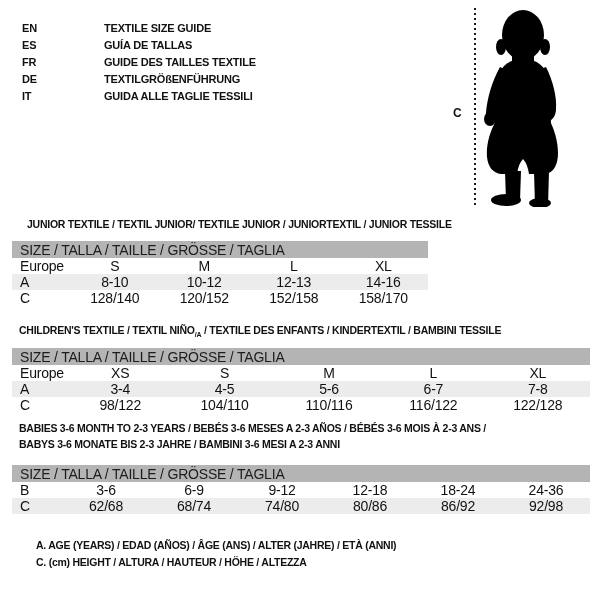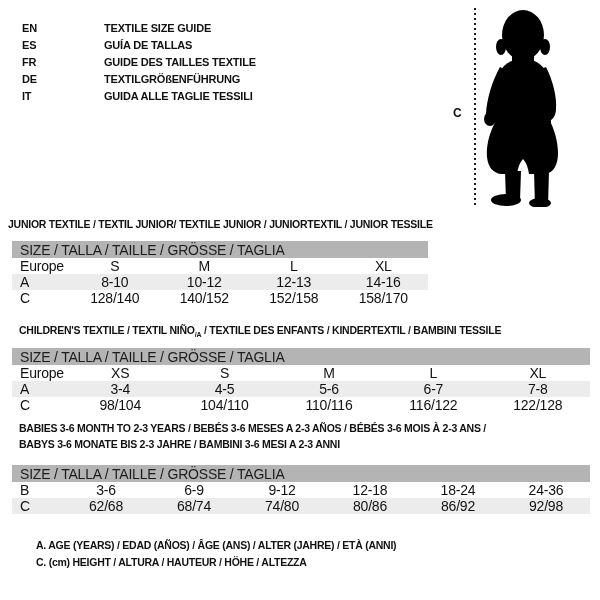--- a/index.html
+++ b/index.html
@@ -83,21 +83,21 @@
   <path d="M18,58 C10,72 5,90 4,104 C3,110 6,114 10,114 C14,114 16,110 17,105 C18,92 22,76 28,63 Z"></path>
   <ellipse cx="8" cy="110" rx="6" ry="7"></ellipse>
   <path d="M64,58 C71,72 75,88 74,100 C74,107 70,112 65,113 C61,113 59,109 60,104 C62,92 60,76 54,62 Z"></path>
   <path d="M14,112 C8,122 4,136 5,148 C6,158 11,164 19,165 L35,165 C36,158 38,153 41,150 C44,153 46,158 47,165 L64,165 C72,163 76,155 76,144 C76,132 72,120 68,112 Z"></path>
   <path d="M23,162 L39,162 L38,192 L24,192 Z"></path>
   <ellipse cx="24" cy="191" rx="15" ry="6"></ellipse>
   <path d="M52,162 L67,162 L66,197 L53,197 Z"></path>
   <ellipse cx="58" cy="194" rx="11" ry="5"></ellipse>
 </svg>
 
-<div class="abs sec-title" style="top:216px; left:8px;">JUNIOR TEXTILE / TEXTIL JUNIOR/ TEXTILE JUNIOR / JUNIORTEXTIL / JUNIOR TESSILE</div>
+<div class="abs sec-title" style="top:216px; left:27px;">JUNIOR TEXTILE / TEXTIL JUNIOR/ TEXTILE JUNIOR / JUNIORTEXTIL / JUNIOR TESSILE</div>
 <table class="abs size-table" style="top:241px; left:12px; width:416px;">
   <colgroup>
       <col style="width:58px">
       <col>
       <col>
       <col>
       <col>
     </colgroup>
   <tbody>
       <tr class="band">
@@ -113,21 +113,21 @@
   <tr class="stripe">
     <td class="lbl">A</td>
     <td>8-10</td>
     <td>10-12</td>
     <td>12-13</td>
     <td>14-16</td>
   </tr>
   <tr>
     <td class="lbl">C</td>
     <td>128/140</td>
-    <td>140/152</td>
+    <td>120/152</td>
     <td>152/158</td>
     <td>158/170</td>
   </tr>
 </tbody>
   </table>
 
 <div class="abs sec-title" style="top:322px; left:19px;">
   <span>CHILDREN'S TEXTILE / TEXTIL NIÑO</span><sub>/A</sub><span> / TEXTILE DES ENFANTS / KINDERTEXTIL / BAMBINI TESSILE</span>
 </div>
 <table class="abs size-table" style="top:348px; left:12px; width:578px;">
@@ -154,21 +154,21 @@
   <tr class="stripe">
     <td class="lbl">A</td>
     <td>3-4</td>
     <td>4-5</td>
     <td>5-6</td>
     <td>6-7</td>
     <td>7-8</td>
   </tr>
   <tr>
     <td class="lbl">C</td>
-    <td>98/104</td>
+    <td>98/122</td>
     <td>104/110</td>
     <td>110/116</td>
     <td>116/122</td>
     <td>122/128</td>
   </tr>
 </tbody>
   </table>
 
 <div class="abs" style="top:420px; left:19px;">
   <div class="sec-title">BABIES 3-6 MONTH TO 2-3 YEARS / BEBÉS 3-6 MESES A 2-3 AÑOS / BÉBÉS 3-6 MOIS À 2-3 ANS /</div>

